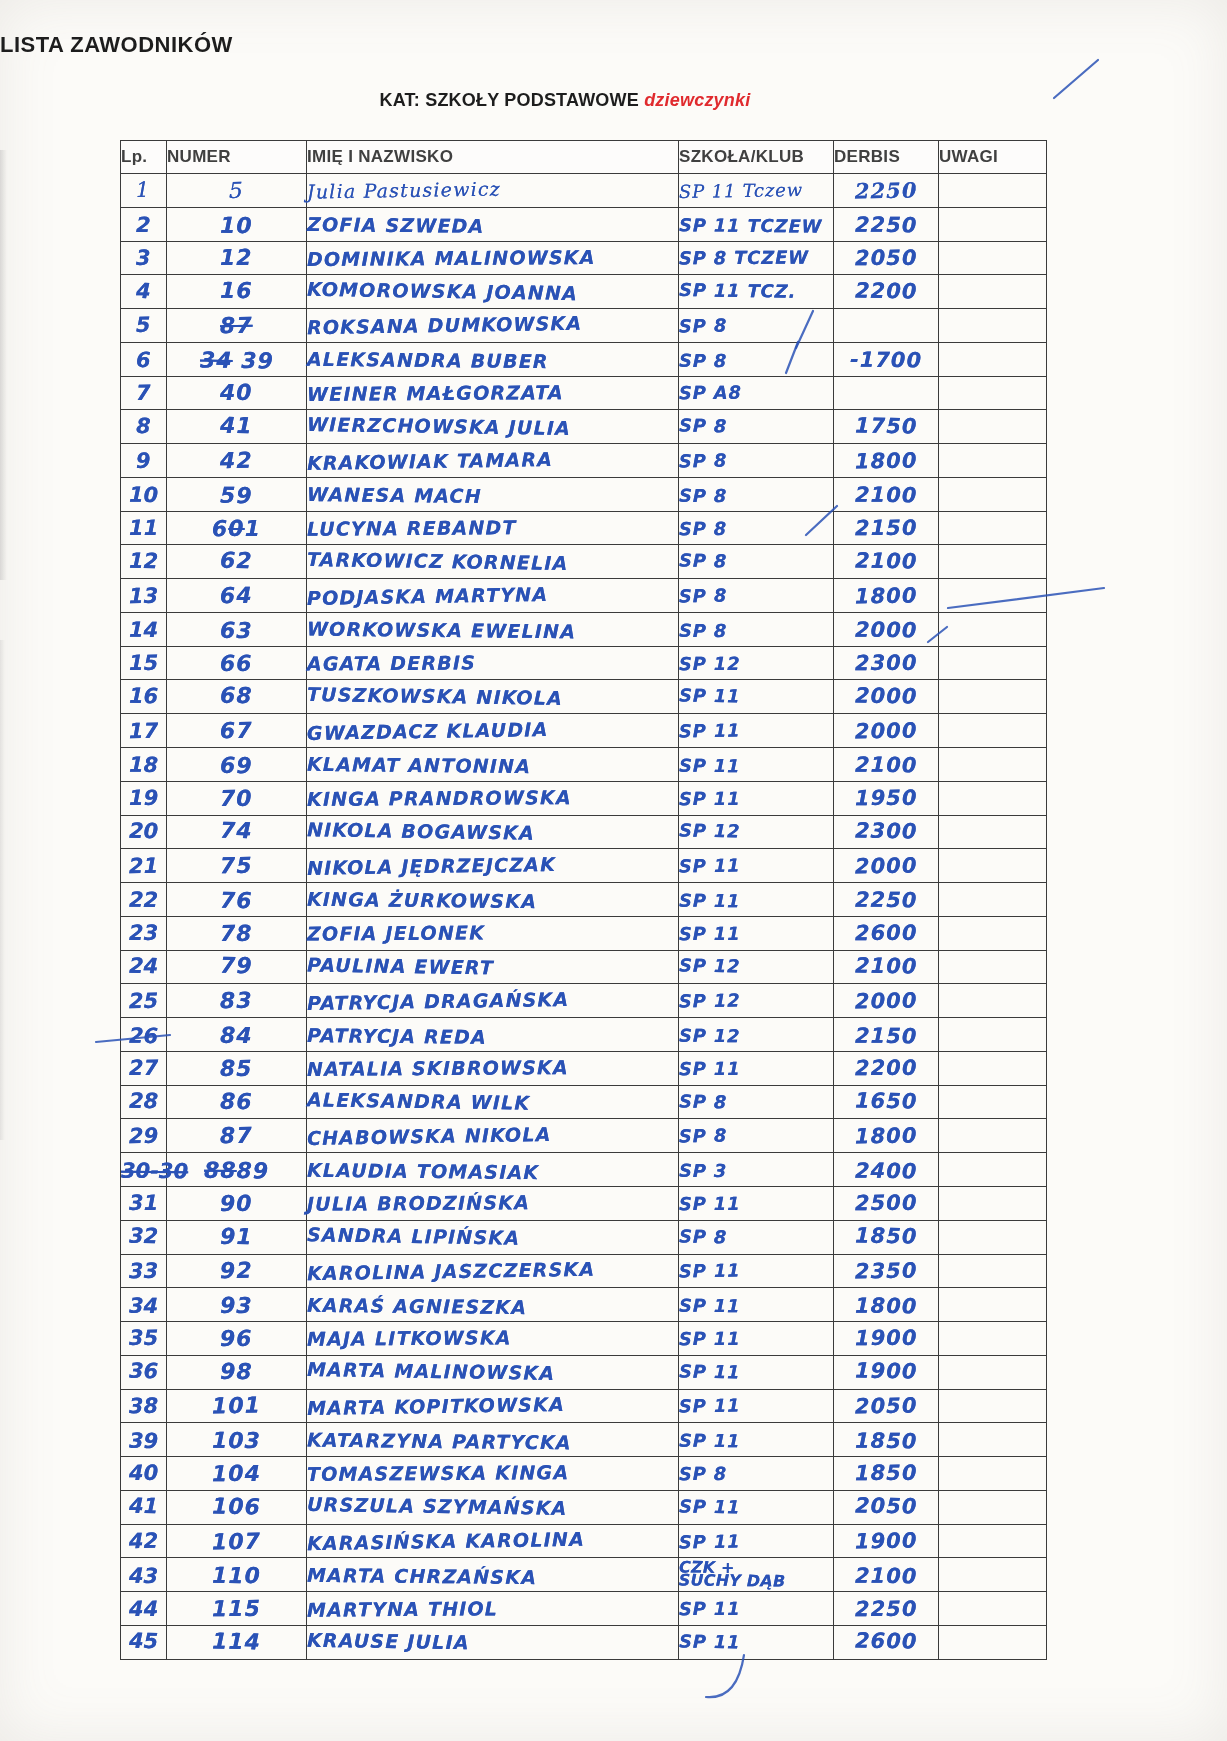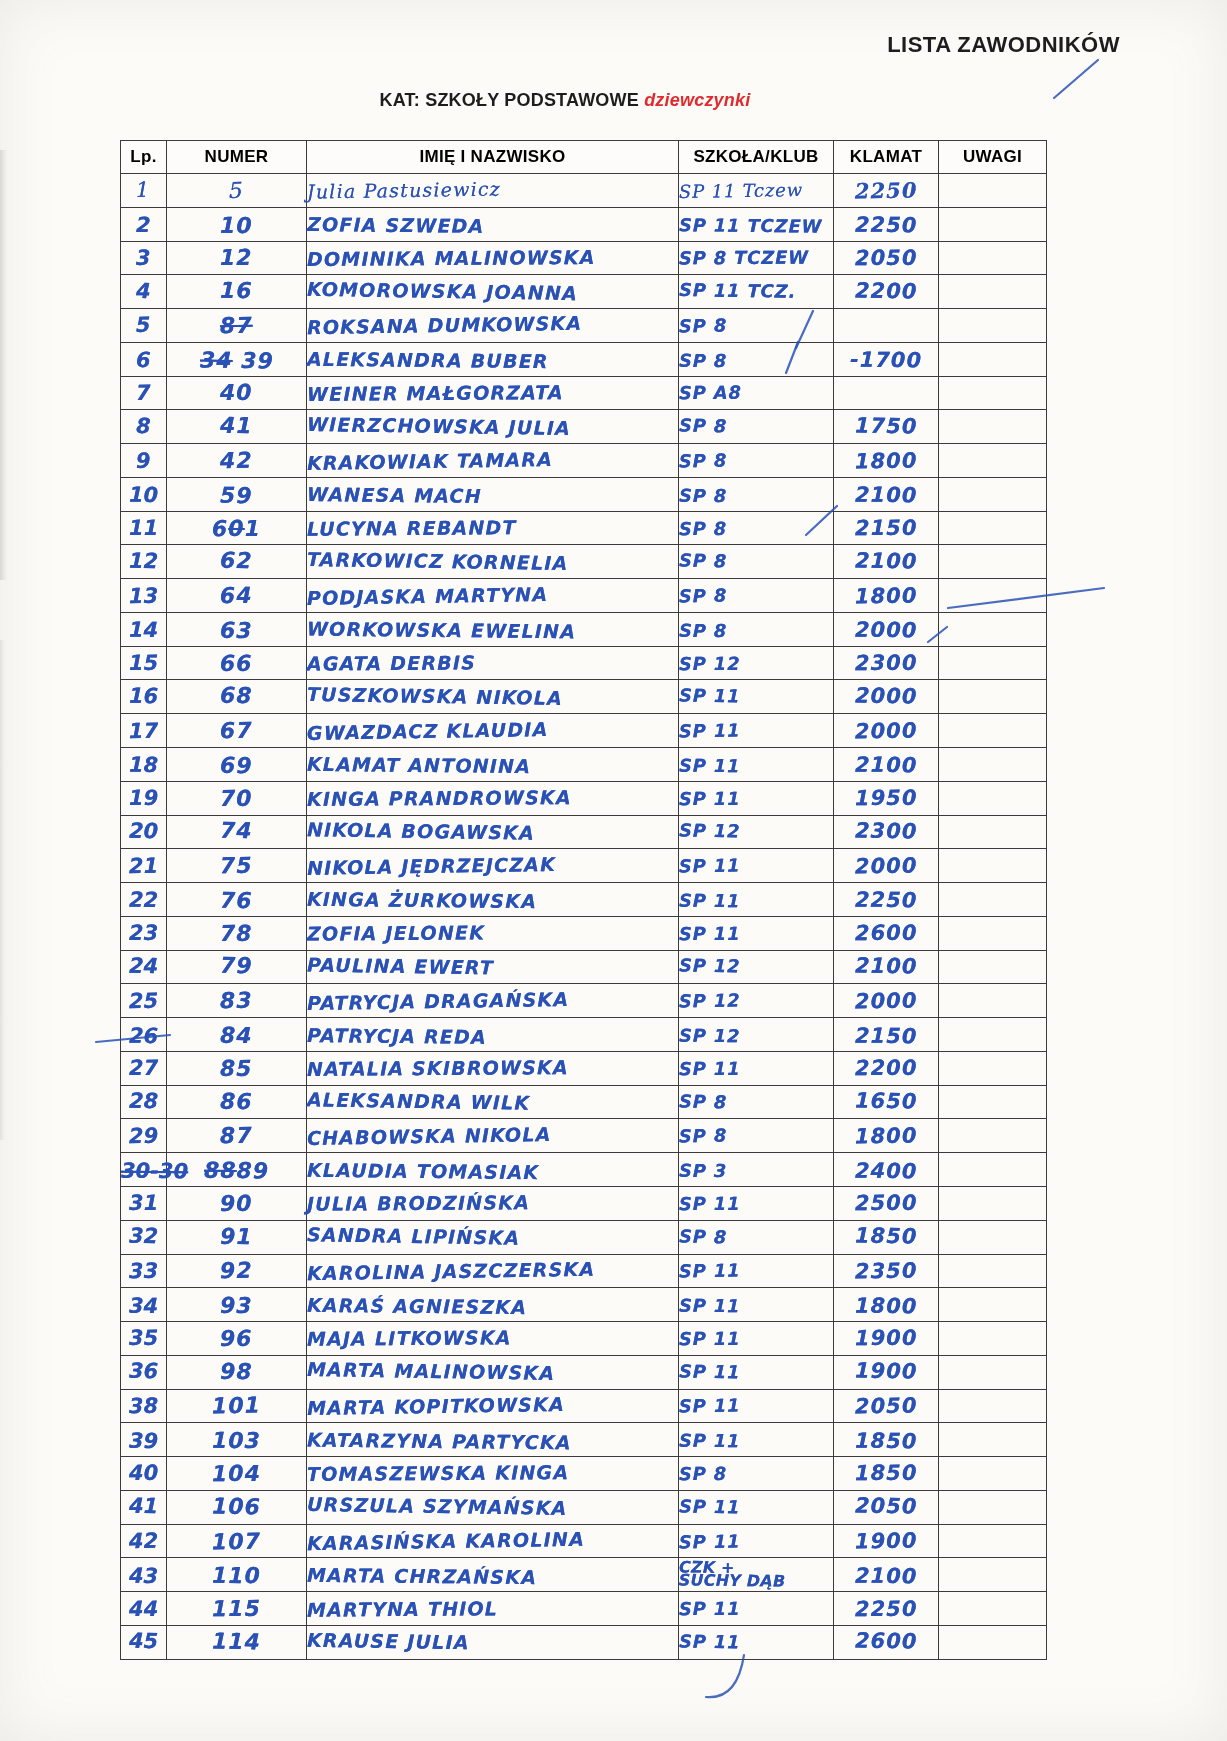--- a/index.html
+++ b/index.html
@@ -11,42 +11,42 @@
   }
   
   .edge-smudge{position:absolute;left:0;top:150px;width:7px;height:430px;
     background:linear-gradient(90deg,rgba(90,90,95,.35),rgba(90,90,95,0));
     opacity:.5;pointer-events:none;}
   .edge-smudge2{position:absolute;left:0;top:640px;width:5px;height:500px;
     background:linear-gradient(90deg,rgba(90,90,95,.22),rgba(90,90,95,0));
     opacity:.5;pointer-events:none;}
 
   .doc-title{
-    position:absolute;top:32px;left:0;width:1120px;text-align:right;
+    position:absolute;top:32px;left:0;width:1120px;text-align:left;
     font-size:22px;font-weight:700;color:#1d1d1d;letter-spacing:.5px;
   }
   .doc-subtitle{
     position:absolute;top:90px;left:0;width:1130px;text-align:center;
     font-size:18px;font-weight:700;color:#1d1d1d;letter-spacing:.2px;
   }
   .doc-subtitle .hl{font-style:italic;font-weight:700;}
 
   table.sheet{
     position:absolute;left:120px;top:140px;width:926px;height:1520px;
     border-collapse:collapse;table-layout:fixed;background:transparent;
   }
   table.sheet th,table.sheet td{
     border:1.6px solid #3b3b3b;
     padding:0;overflow:visible;white-space:nowrap;
     vertical-align:middle;
   }
   table.sheet tbody td{border-top-width:1.3px;border-bottom-width:1.3px;}
   table.sheet th{
-    height:32px;font-size:17px;font-weight:700;color:#000000;
-    text-align:center;letter-spacing:.3px;background:rgba(255,255,255,.4);
+    height:32px;font-size:17px;font-weight:700;color:#404040;
+    text-align:left;letter-spacing:.3px;background:rgba(255,255,255,.4);
   }
   table.sheet tbody tr{height:33px;}
   td.c{text-align:center;}
   td.name{text-align:left;padding-left:55px;margin-top:28px;}
   td.school{text-align:left;padding-left:22px;}
 
   
   .ink{
     display:inline-block;
     font-family:"DejaVu Sans",sans-serif;
@@ -93,21 +93,21 @@
     <col style="width:155px">
       <col style="width:105px">
       <col style="width:108px">
   </colgroup>
   <thead>
       <tr id="head-row">
         <th>Lp.</th>
         <th>NUMER</th>
         <th>IMIĘ I NAZWISKO</th>
         <th>SZKOŁA/KLUB</th>
-        <th>KLAMAT</th>
+        <th>DERBIS</th>
         <th>UWAGI</th>
       </tr>
     </thead>
   <tbody id="rows">
       <tr class="cursive">
         <td class="c lp"><span class="ink">1</span></td>
         <td class="c num"><span class="ink">5</span></td>
         <td class="name"><span class="ink">Julia Pastusiewicz</span></td>
         <td class="school"><span class="ink">SP 11 Tczew</span></td>
         <td class="c wynik"><span class="ink">2250</span></td>

